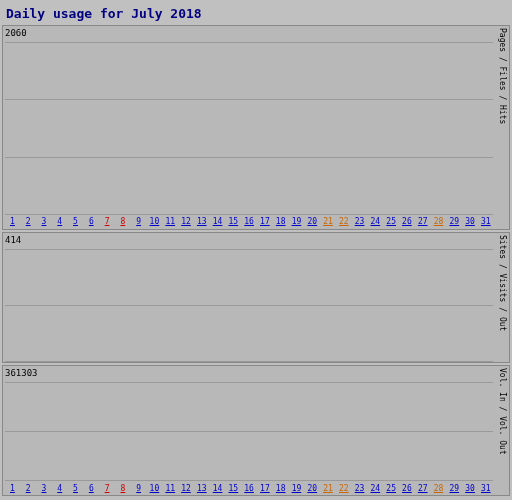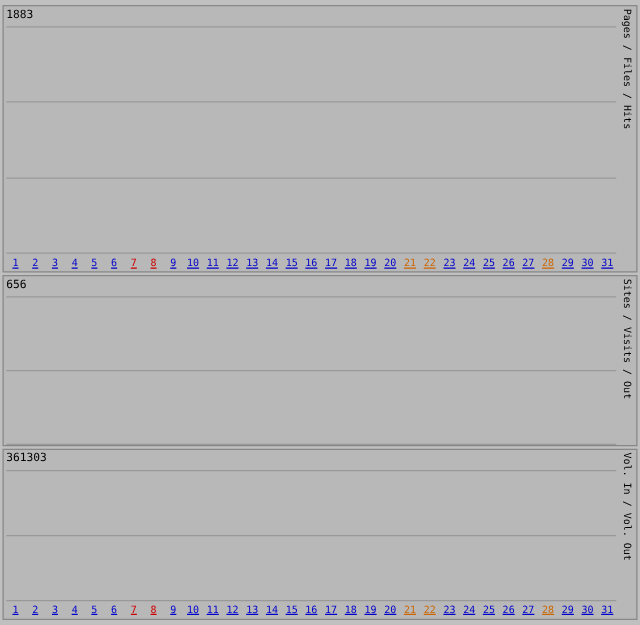--- a/index.html
+++ b/index.html
@@ -115,25 +115,26 @@
       white-space: nowrap;
       min-width: 14px;
       display: flex;
       align-items: center;
     }
   </style>
 </head>
 <body>
 
 <div class="chart-container">
+  <div class="title">Daily usage for July 2018</div>
 
   <div class="charts-wrapper">
 
     <div class="chart-section top">
-      <span class="y-max">1883</span>
+      <span class="y-max">2060</span>
       <div class="chart-area">
         <div class="bars-container" id="top-bars">
           <div class="grid-lines">
             <div class="grid-line"></div>
             <div class="grid-line"></div>
             <div class="grid-line"></div>
             <div class="grid-line"></div>
           </div>
         <div class="bar-group">
               <div class="bar" style="height: 62%; background: rgb(0, 102, 0);"></div>
@@ -322,21 +323,21 @@
             <span class="x-label" style="color: rgb(204, 102, 0);">28</span>
             <span class="x-label">29</span>
             <span class="x-label">30</span>
             <span class="x-label">31</span>
           </div>
       </div>
       <div class="right-labels">Pages / Files / Hits</div>
     </div>
 
     <div class="chart-section mid">
-      <span class="y-max">656</span>
+      <span class="y-max">414</span>
       <div class="chart-area">
         <div class="bars-container" id="mid-bars">
           <div class="grid-lines">
             <div class="grid-line"></div>
             <div class="grid-line"></div>
             <div class="grid-line"></div>
           </div>
         <div class="bar-group">
               <div class="bar" style="height: 56.25%; background: rgb(204, 204, 0);"></div>
               <div class="bar" style="height: 47.5%; background: rgb(255, 136, 0);"></div>

